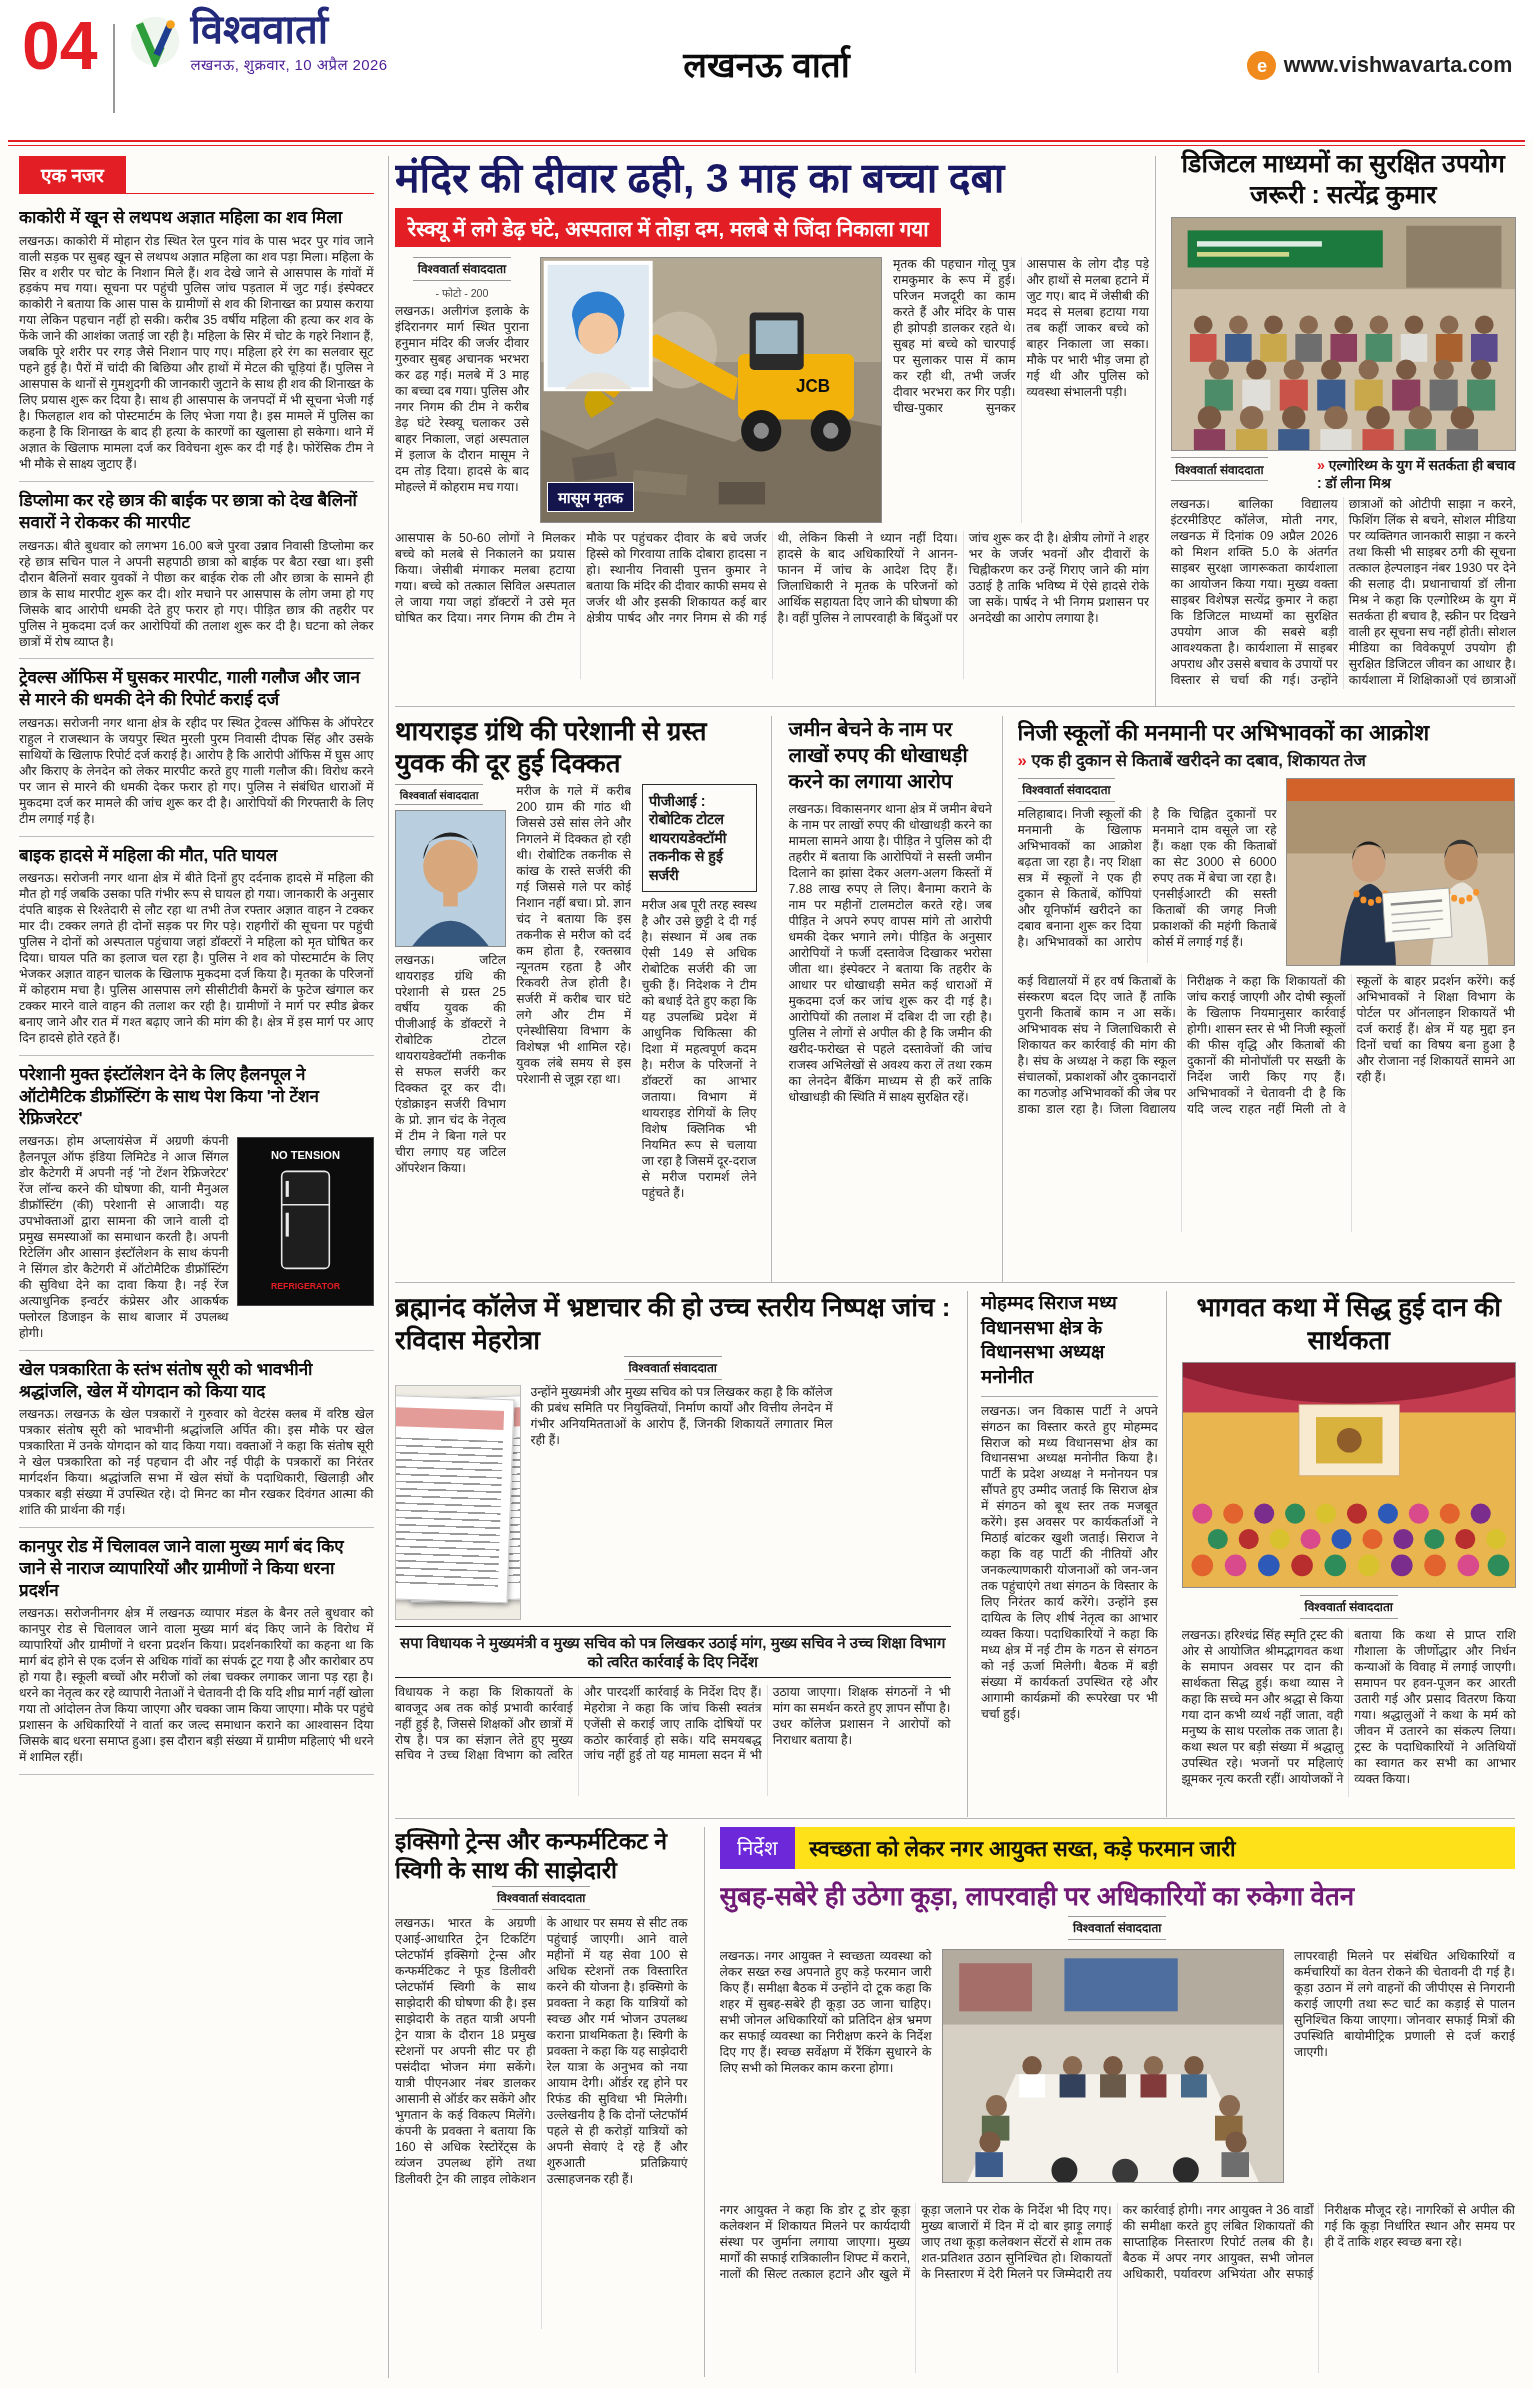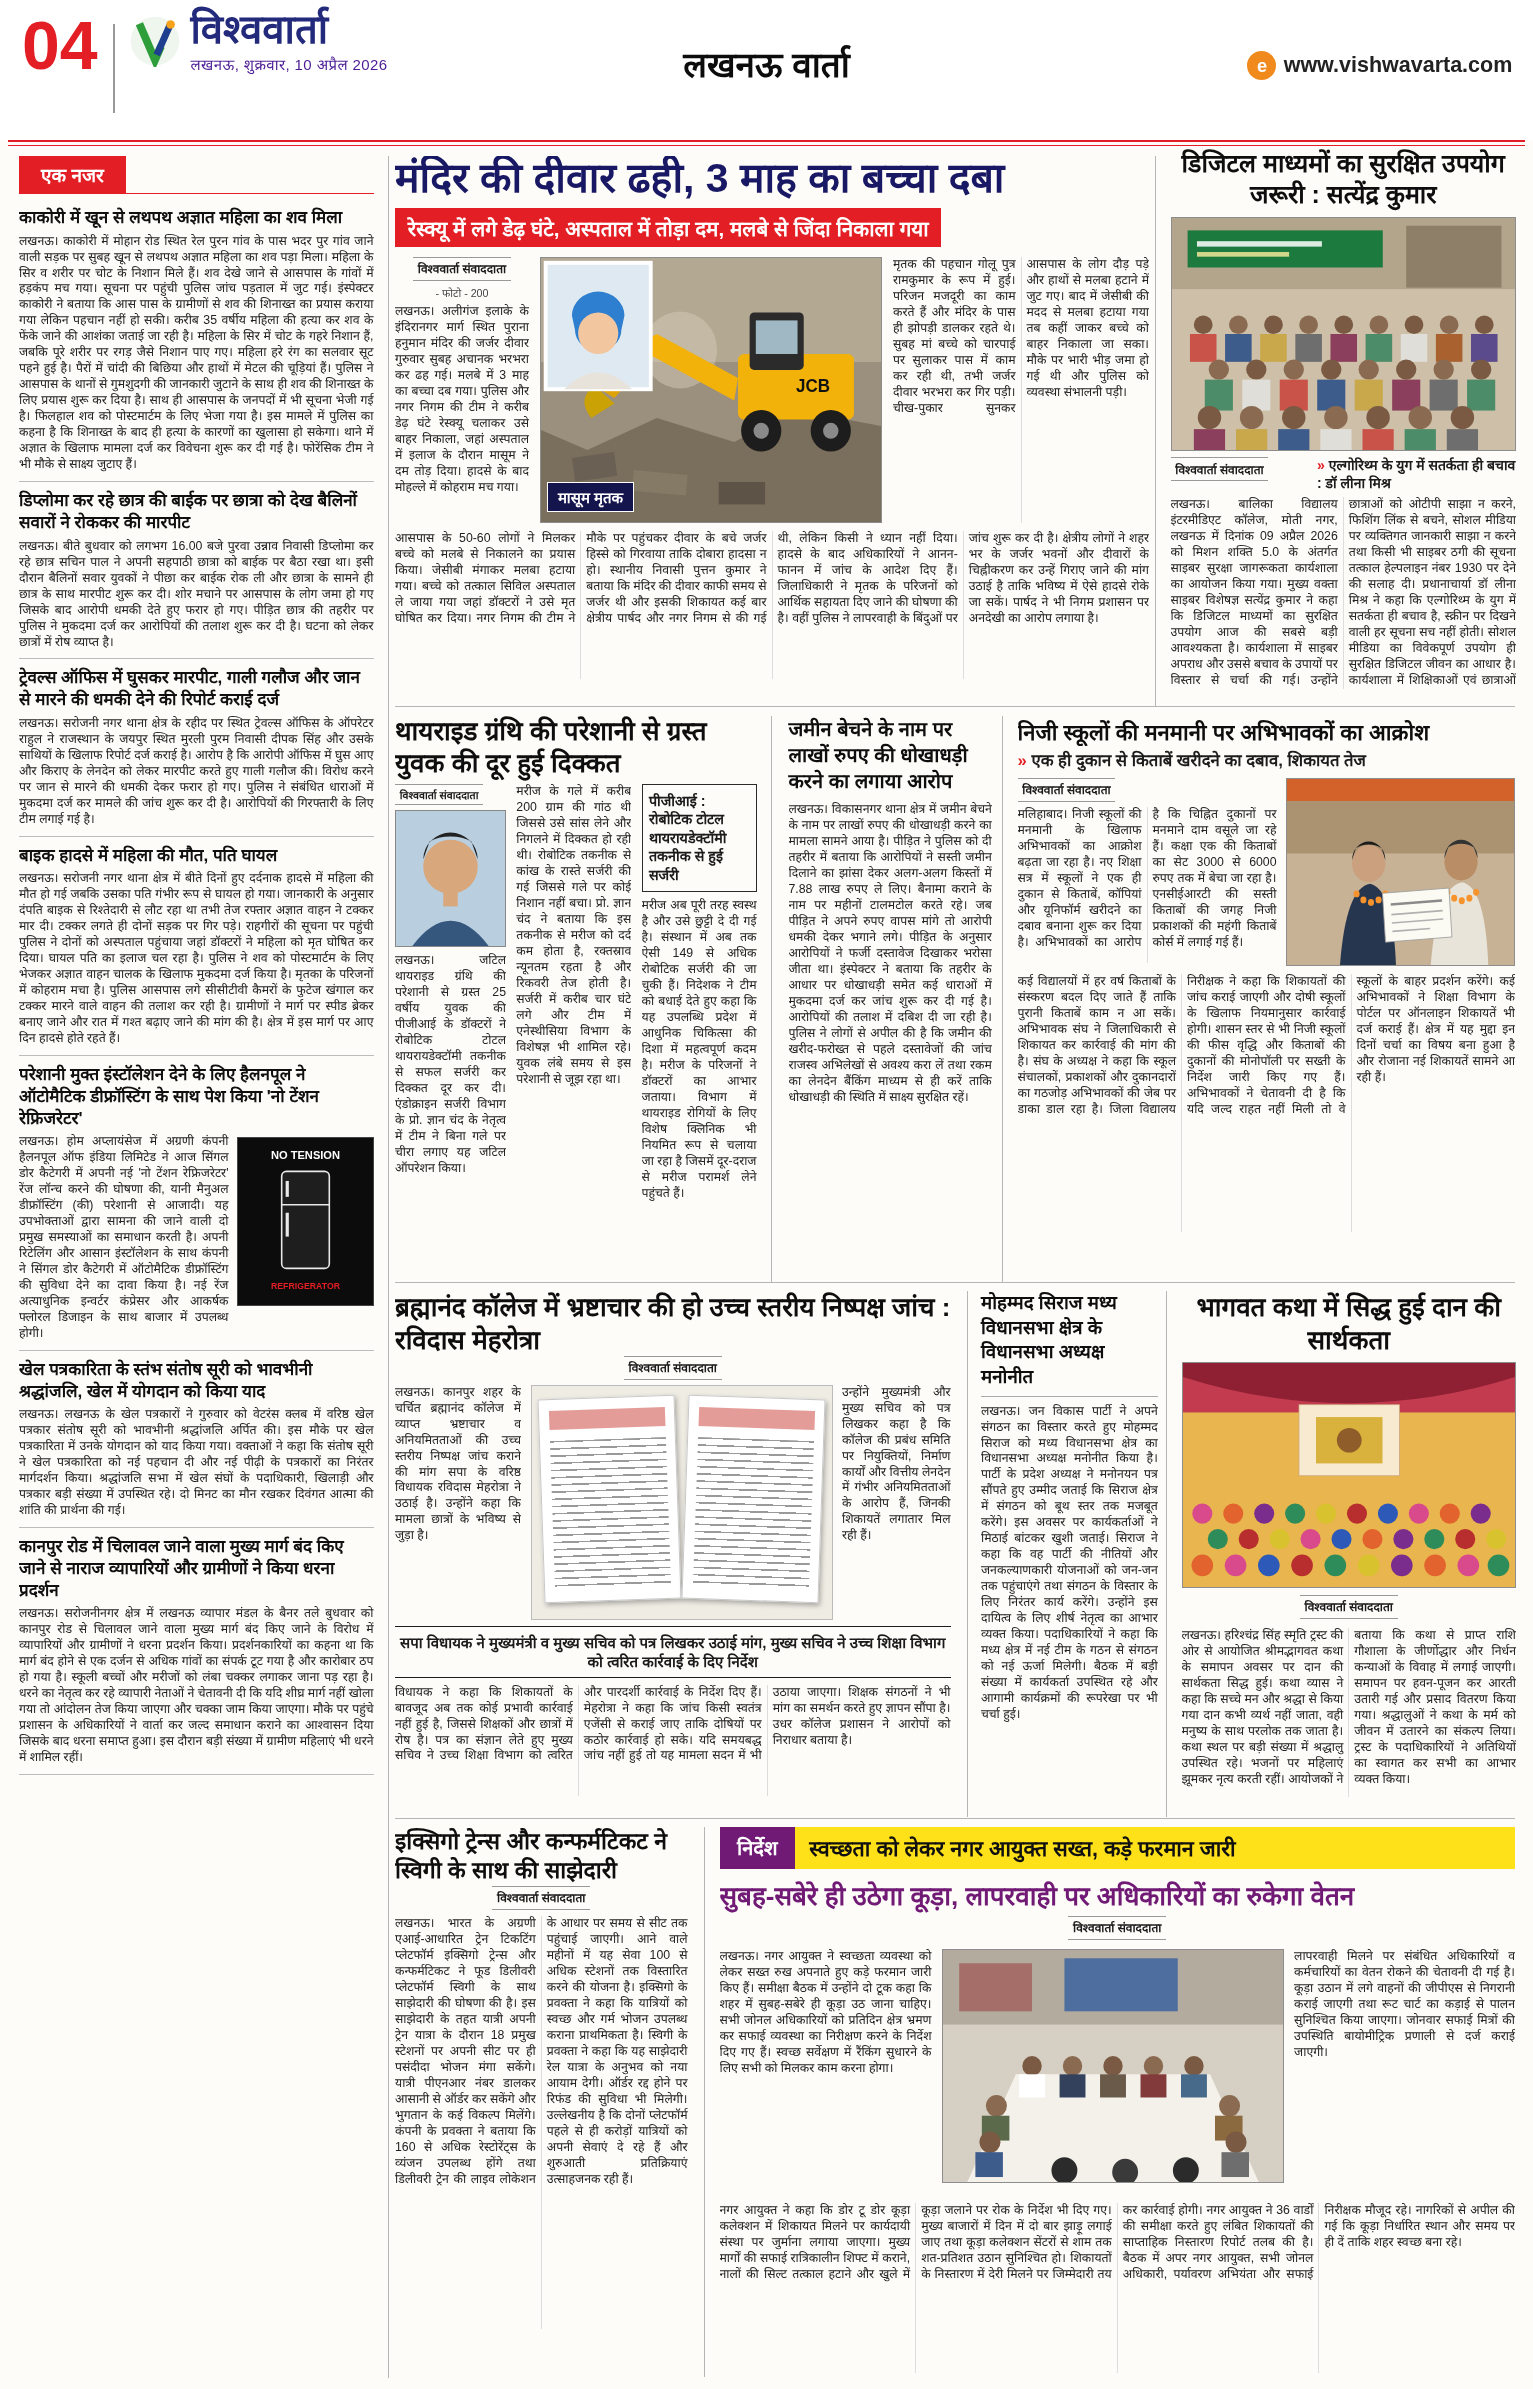--- a/index.html
+++ b/index.html
@@ -93,21 +93,21 @@
 .bhagwat h2{font-size:26px;text-align:center;line-height:1.25}
 .bhfig{margin-top:6.4px;height:226px;border:0.8px solid #8d8d8d}
 .bhagwat .col2{height:169px}
 
 .ixigo{left:395px;top:1827px;width:302px;height:550px;overflow:hidden;padding-right:9.5px}
 .ixigo h2{font-size:23px;line-height:1.28}
 .ixigo .col2{margin-top:6.4px;height:413px}
 
 .sanit{left:710px;top:1827px;width:805px;height:550px;over­flow:hidden;overflow:hidden;padding-left:9.5px}
 .sanrow{display:flex;align-items:stretch}
-.badge{background:#701a75;color:#fff;font-weight:bold;font-size:20px;padding:6.4px 17.5px;display:flex;align-items:center}
+.badge{background:#6d28d9;color:#fff;font-weight:normal;font-size:20px;padding:6.4px 17.5px;display:flex;align-items:center}
 .strip{background:#ffe11a;font-weight:bold;font-size:21.5px;padding:6.4px 14.3px;flex:1;display:flex;align-items:center;color:#101010}
 .sanit h1{font-size:26px;margin-top:8px;white-space:nowrap;overflow:hidden;color:#701a75}
 .sangrid{display:grid;grid-template-columns:212px 342px 1fr;gap:10.3px;margin-top:4.8px;height:234px}
 .sanfig{border:0.8px solid #8d8d8d}
 .sanit .col4{margin-top:20px;height:170px}
 </style>
 </head>
 <body>
 
 <div class="page">
@@ -382,21 +382,20 @@
         </svg>
       </figure>
     </div>
     <div class="bt col3">कई विद्यालयों में हर वर्ष किताबों के संस्करण बदल दिए जाते हैं ताकि पुरानी किताबें काम न आ सकें। अभिभावक संघ ने जिलाधिकारी से शिकायत कर कार्रवाई की मांग की है। संघ के अध्यक्ष ने कहा कि स्कूल संचालकों, प्रकाशकों और दुकानदारों का गठजोड़ अभिभावकों की जेब पर डाका डाल रहा है। जिला विद्यालय निरीक्षक ने कहा कि शिकायतों की जांच कराई जाएगी और दोषी स्कूलों के खिलाफ नियमानुसार कार्रवाई होगी। शासन स्तर से भी निजी स्कूलों की फीस वृद्धि और किताबों की दुकानों की मोनोपॉली पर सख्ती के निर्देश जारी किए गए हैं। अभिभावकों ने चेतावनी दी है कि यदि जल्द राहत नहीं मिली तो वे स्कूलों के बाहर प्रदर्शन करेंगे। कई अभिभावकों ने शिक्षा विभाग के पोर्टल पर ऑनलाइन शिकायतें भी दर्ज कराई हैं। क्षेत्र में यह मुद्दा इन दिनों चर्चा का विषय बना हुआ है और रोजाना नई शिकायतें सामने आ रही हैं।</div>
   </section>
 
   <section class="college">
     <h2>ब्रह्मानंद कॉलेज में भ्रष्टाचार की हो उच्च स्तरीय निष्पक्ष जांच : रविदास मेहरोत्रा</h2>
     <div class="byline">विश्ववार्ता संवाददाता</div>
     <div class="colgrid">
-      <p class="bt">लखनऊ। कानपुर शहर के चर्चित ब्रह्मानंद कॉलेज में व्याप्त भ्रष्टाचार व अनियमितताओं की उच्च स्तरीय निष्पक्ष जांच कराने की मांग सपा के वरिष्ठ विधायक रविदास मेहरोत्रा ने उठाई है। उन्होंने कहा कि मामला छात्रों के भविष्य से जुड़ा है।</p>
       <div class="docs">
         <div class="doc d1"></div>
         <div class="doc d2"></div>
       </div>
       <p class="bt">उन्होंने मुख्यमंत्री और मुख्य सचिव को पत्र लिखकर कहा है कि कॉलेज की प्रबंध समिति पर नियुक्तियों, निर्माण कार्यों और वित्तीय लेनदेन में गंभीर अनियमितताओं के आरोप हैं, जिनकी शिकायतें लगातार मिल रही हैं।</p>
     </div>
     <div class="collnote">सपा विधायक ने मुख्यमंत्री व मुख्य सचिव को पत्र लिखकर उठाई मांग, मुख्य सचिव ने उच्च शिक्षा विभाग को त्वरित कार्रवाई के दिए निर्देश</div>
     <div class="bt col3">विधायक ने कहा कि शिकायतों के बावजूद अब तक कोई प्रभावी कार्रवाई नहीं हुई है, जिससे शिक्षकों और छात्रों में रोष है। पत्र का संज्ञान लेते हुए मुख्य सचिव ने उच्च शिक्षा विभाग को त्वरित और पारदर्शी कार्रवाई के निर्देश दिए हैं। मेहरोत्रा ने कहा कि जांच किसी स्वतंत्र एजेंसी से कराई जाए ताकि दोषियों पर कठोर कार्रवाई हो सके। यदि समयबद्ध जांच नहीं हुई तो यह मामला सदन में भी उठाया जाएगा। शिक्षक संगठनों ने भी मांग का समर्थन करते हुए ज्ञापन सौंपा है। उधर कॉलेज प्रशासन ने आरोपों को निराधार बताया है।</div>
   </section>
 

